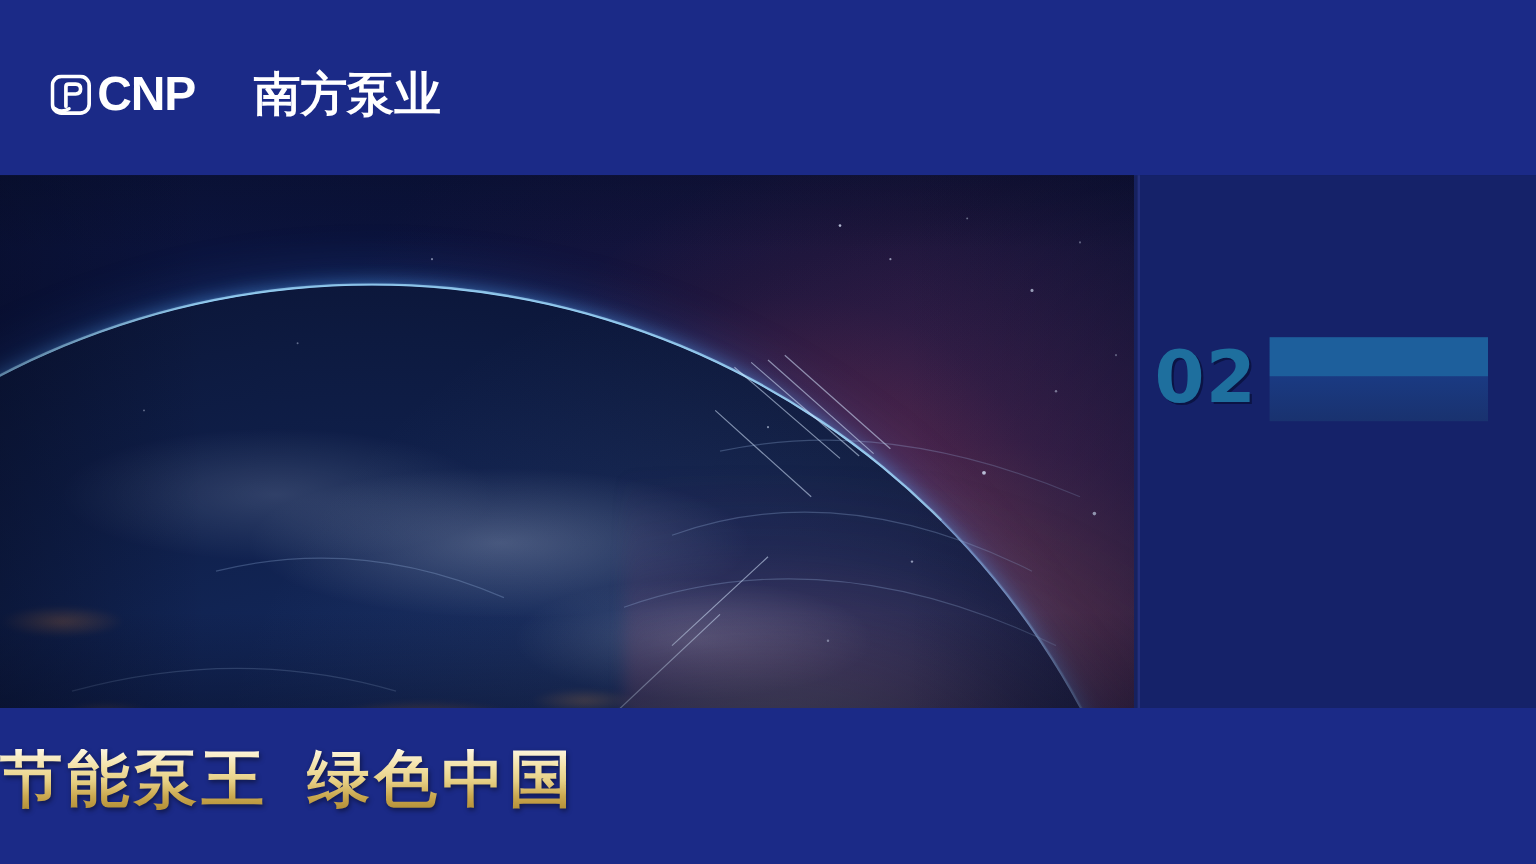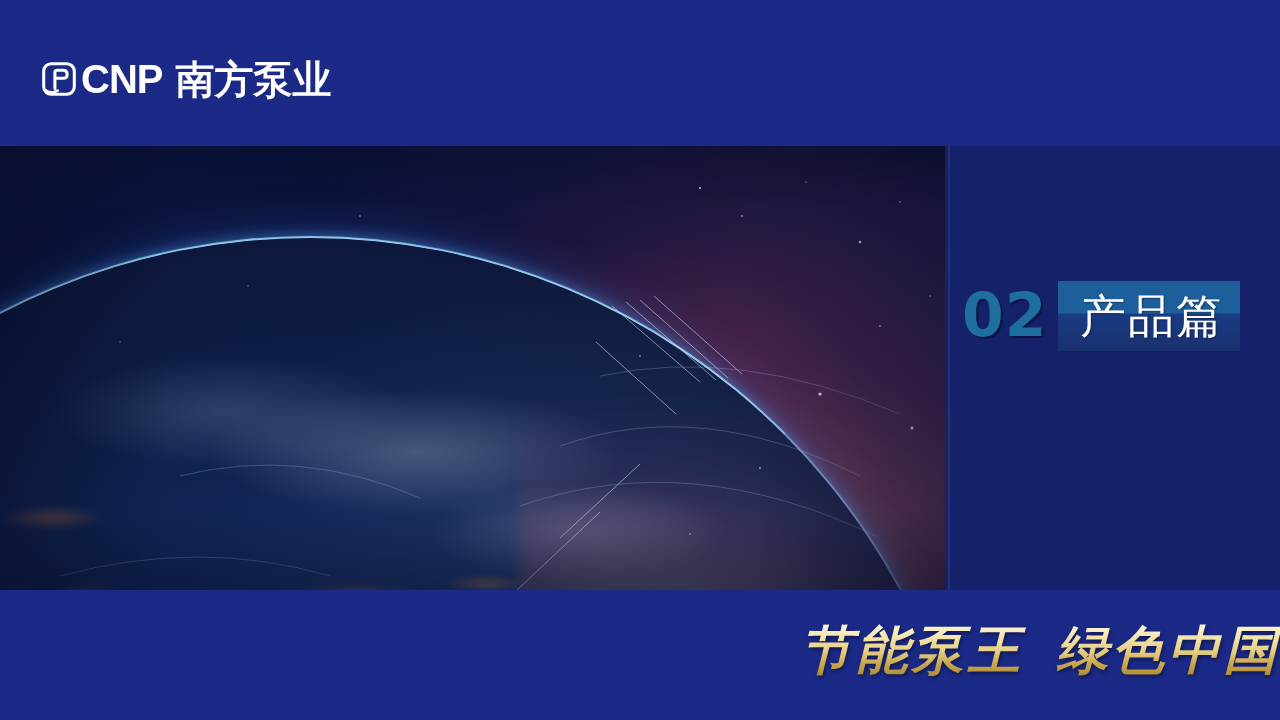--- a/index.html
+++ b/index.html
@@ -42,20 +42,21 @@
     width: 34px;
     height: 34px;
     margin-right: 5px;
     flex: 0 0 auto;
   }
 
   .logo-text {
     display: flex;
     align-items: baseline;
     color: #ffffff;
+    gap: 36px;
   }
 
   .logo-latin {
     font-size: 40px;
     font-weight: 700;
     letter-spacing: -1px;
     line-height: 1;
     color: #ffffff;
   }
 
@@ -281,24 +282,23 @@
     width: 1280px;
     height: 130px;
     background: #1b2a87;
   }
 
   .slogan {
     position: absolute;
     left: 0;
     top: 34px;
     width: 1280px;
-    text-align: right;
+    text-align: left;
     font-size: 52px;
     font-weight: 700;
-    font-style: italic;
     letter-spacing: 4px;
     line-height: 1;
     font-family: "DejaVu Serif", "Liberation Serif", serif;
     background: linear-gradient(to bottom, #fdf6e0 0%, #f3e2a8 28%, #e6cf84 52%, #caa84f 76%, #b08c34 100%);
     -webkit-background-clip: text;
     background-clip: text;
     color: transparent;
     -webkit-text-fill-color: transparent;
     filter: drop-shadow(1px 2px 2px rgba(0,0,0,0.45));
   }
@@ -377,21 +377,20 @@
     </svg>
 
     <div class="earth-vignette"></div>
   </div>
 
   <div class="divider"></div>
 
   <div class="right-panel">
     <div class="section-number">02</div>
     <div class="title-box"></div>
-    <div class="title-text">产品篇</div>
   </div>
 
   <div class="footer">
     <div class="slogan">
       <span>节能泵王</span><span class="sp"> </span><span>绿色中国</span>
     </div>
   </div>
 
 </div>
 

